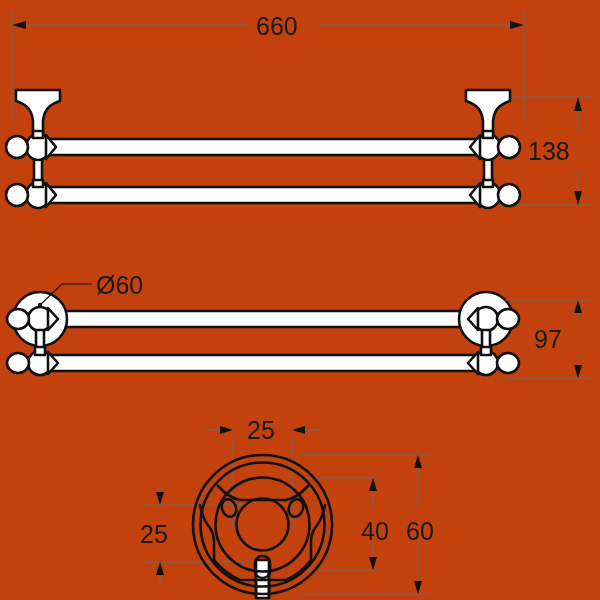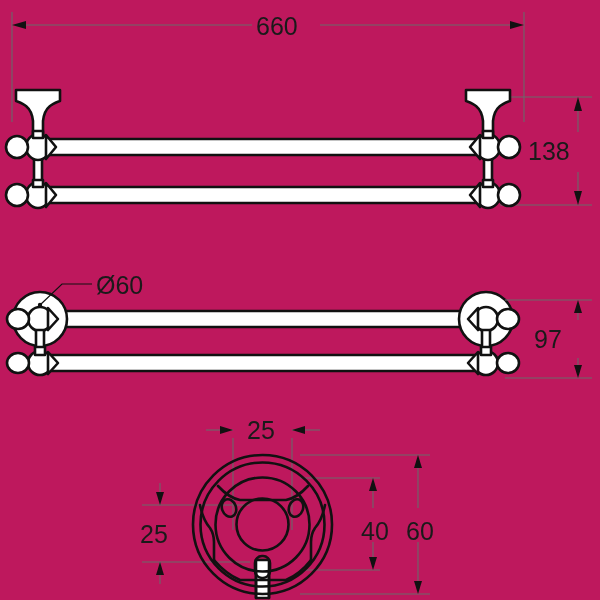--- a/index.html
+++ b/index.html
@@ -7,21 +7,21 @@
     padding: 0;
     background: #ffffff;
   }
   body {
     font-family: "Liberation Sans", sans-serif;
   }
   #drawing-root {
     position: relative;
     width: 600px;
     height: 600px;
-    background: #be185d;
+    background: #c2410c;
     overflow: hidden;
   }
   #drawing-root svg {
     display: block;
   }
   .dim-text {
     font-family: "Liberation Sans", sans-serif;
     font-size: 25px;
     fill: #1a1a1a;
   }

